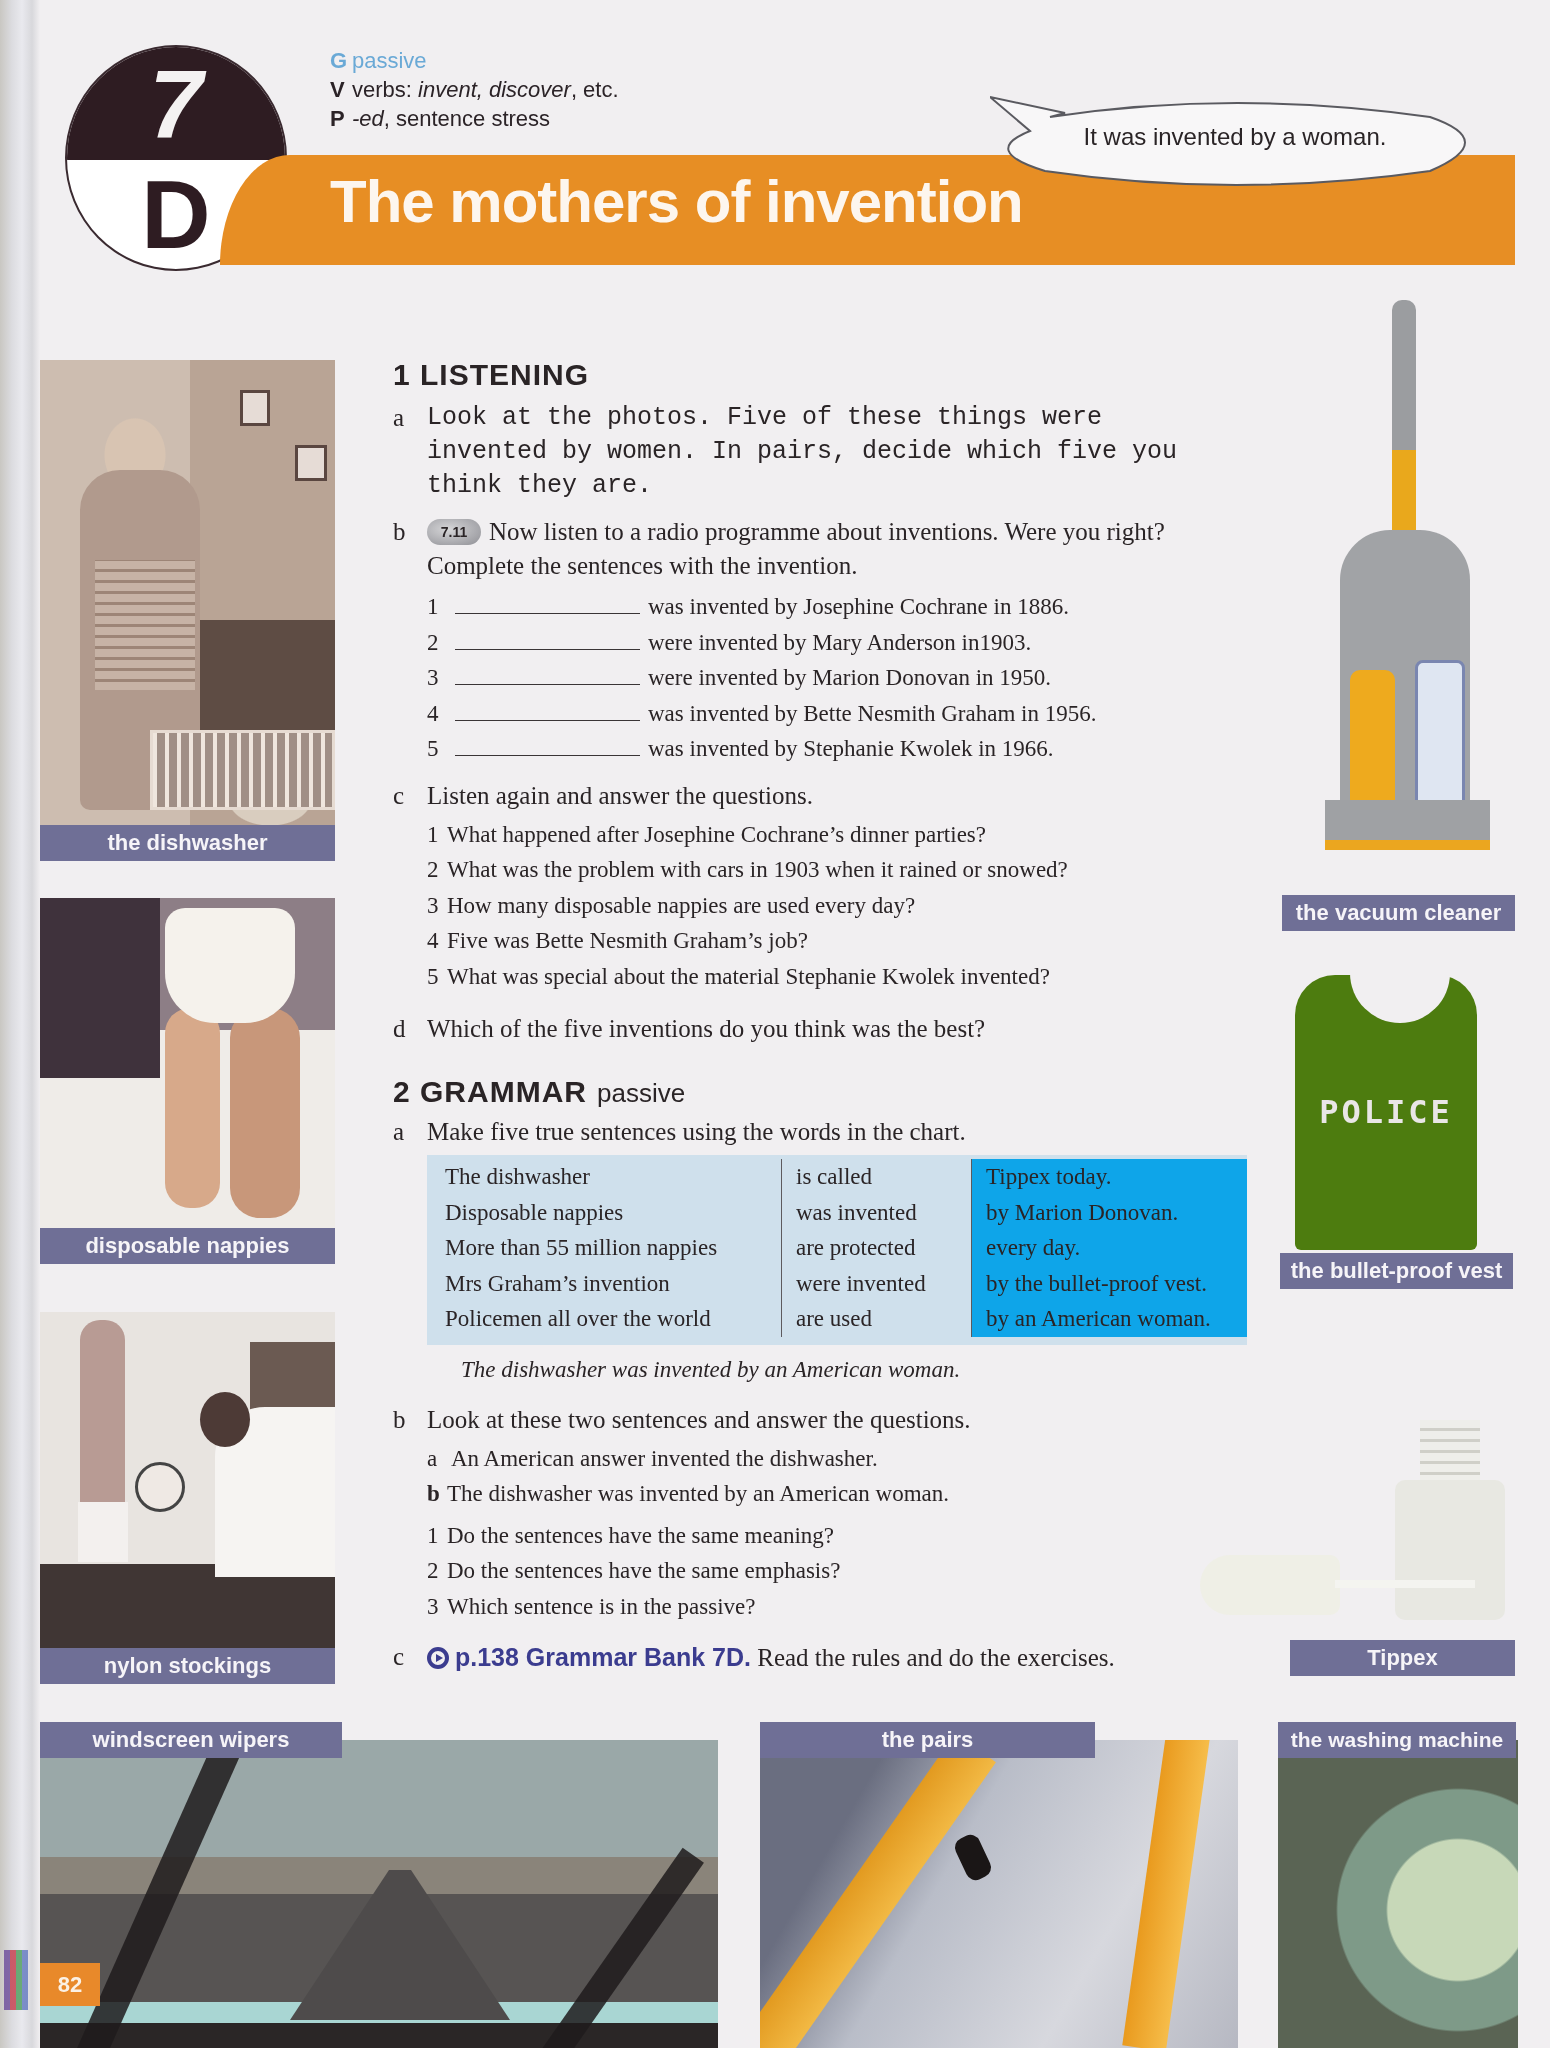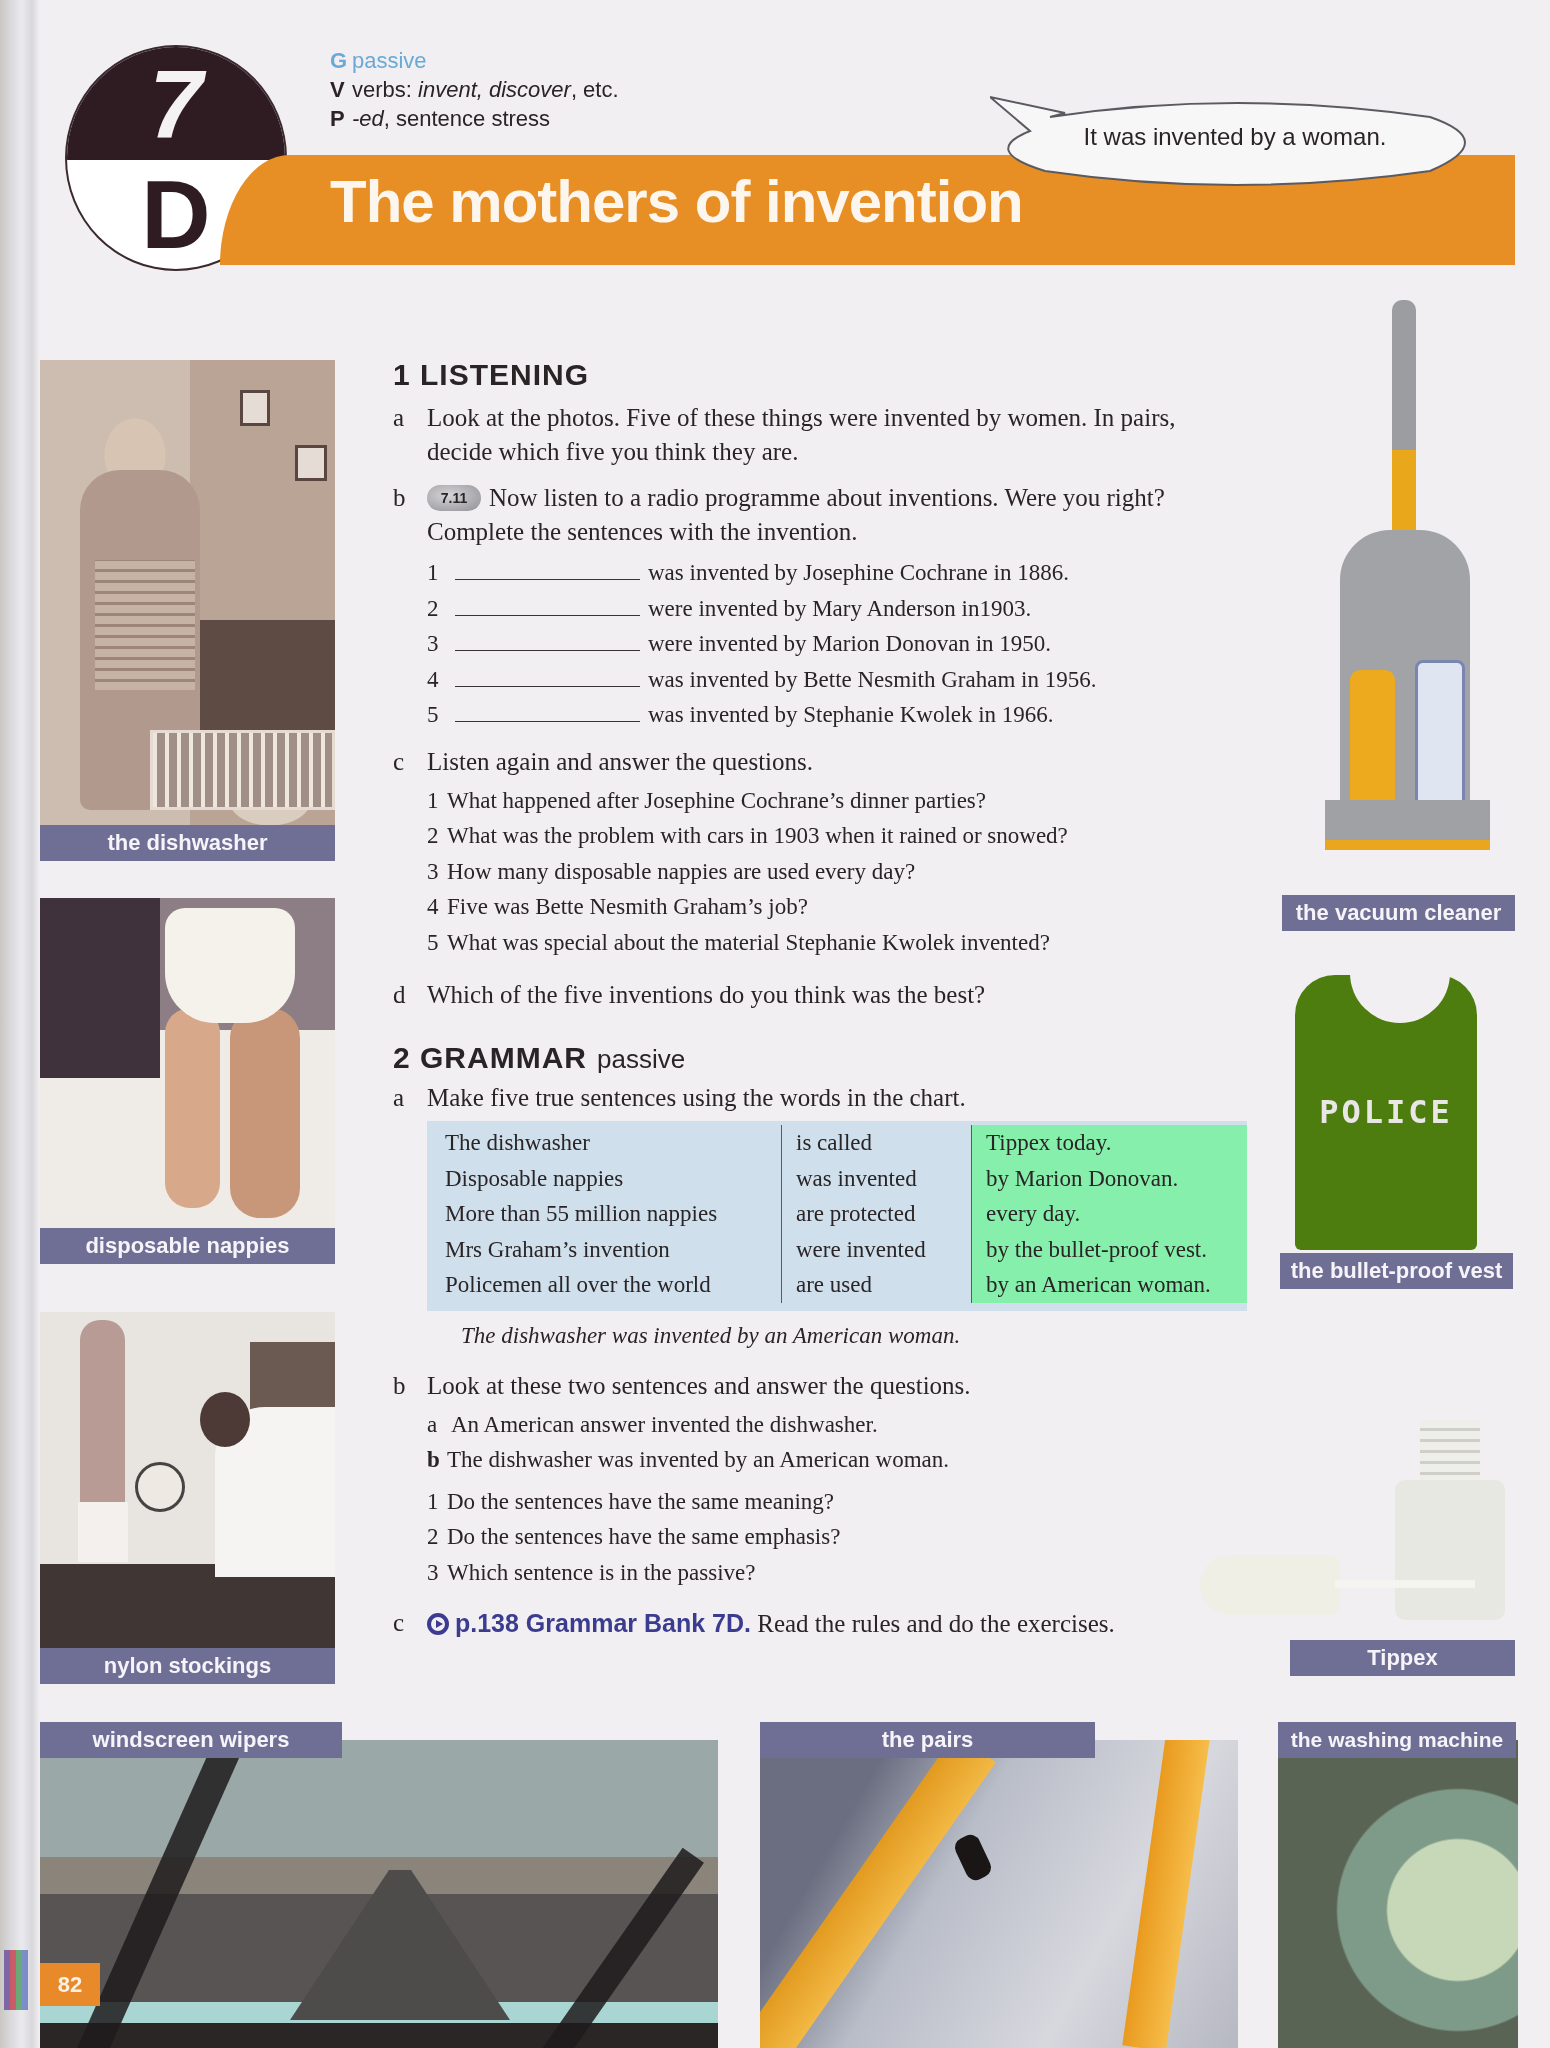--- a/index.html
+++ b/index.html
@@ -137,21 +137,21 @@
   .gap-list { margin: 6px 0 0 34px; font-size: 23px; line-height: 35.5px; }
   .gap-row { display: flex; align-items: baseline; }
   .gap-row .n { width: 28px; }
   .gap-row .blank { width: 185px; border-bottom: 1.5px solid #3a3436; margin-right: 8px; height: 22px; }
   .q-list { margin: 4px 0 0 34px; font-size: 23px; line-height: 35.5px; }
   .q-list .n { display:inline-block; width: 20px; }
   .grid { margin: 6px 0 0 34px; width: 820px; background: #cfe0ec; display: flex; padding: 4px 0 8px 0; }
   .grid .col { font-size: 23px; line-height: 35.5px; }
   .grid .c1 { width: 355px; padding-left: 18px; border-right: 1.5px solid #5d5a5e; }
   .grid .c2 { width: 190px; padding-left: 14px; border-right: 1.5px solid #5d5a5e; }
-  .grid .c3 { padding-left: 14px; background: #86efac; flex: 1; }
+  .grid .c3 { padding-left: 14px; background: #0ea5e9; flex: 1; }
   .example { margin: 8px 0 0 68px; font-style: italic; font-size: 23px; }
   .ref { color: #3b3c8f; font-family: "Liberation Sans", "DejaVu Sans", sans-serif; font-weight: bold; }
   .ref-icon { display:inline-block; width: 22px; height: 22px; border-radius: 50%; border: 4px solid #3b3c8f;
     position: relative; vertical-align: -3px; margin-right: 6px; }
   .ref-icon::after { content:""; position:absolute; left: 5px; top: 3px; border-left: 7px solid #3b3c8f;
     border-top: 4px solid transparent; border-bottom: 4px solid transparent; }
 </style>
 </head>
 <body>
 
@@ -253,21 +253,21 @@
 <div class="abs photo ph-wash"></div>
 <div class="cap" style="left:1278px;top:1722px;width:238px;font-size:21px;">the washing machine</div>
 
 <div class="abs page-num">82</div>
 
 <div class="abs main">
   <div class="h-sec">1 LISTENING</div>
 
   <div class="ex">
     <span class="l">a</span>
-    <span class="t" style="max-width:800px;">Look at the photos. Five of these things were invented by women. In pairs, decide which five you think they are.</span>
+    <span class="t" style="max-width:800px;font-family:Liberation Mono, monospace;">Look at the photos. Five of these things were invented by women. In pairs, decide which five you think they are.</span>
   </div>
 
   <div class="ex" style="margin-top:12px;">
     <span class="l">b</span>
     <span class="t">
       <span class="cd">7.11</span><span>Now listen to a radio programme about inventions. Were you right? Complete the sentences with the invention.</span>
     </span>
   </div>
   <div class="gap-list">
     <div class="gap-row">

